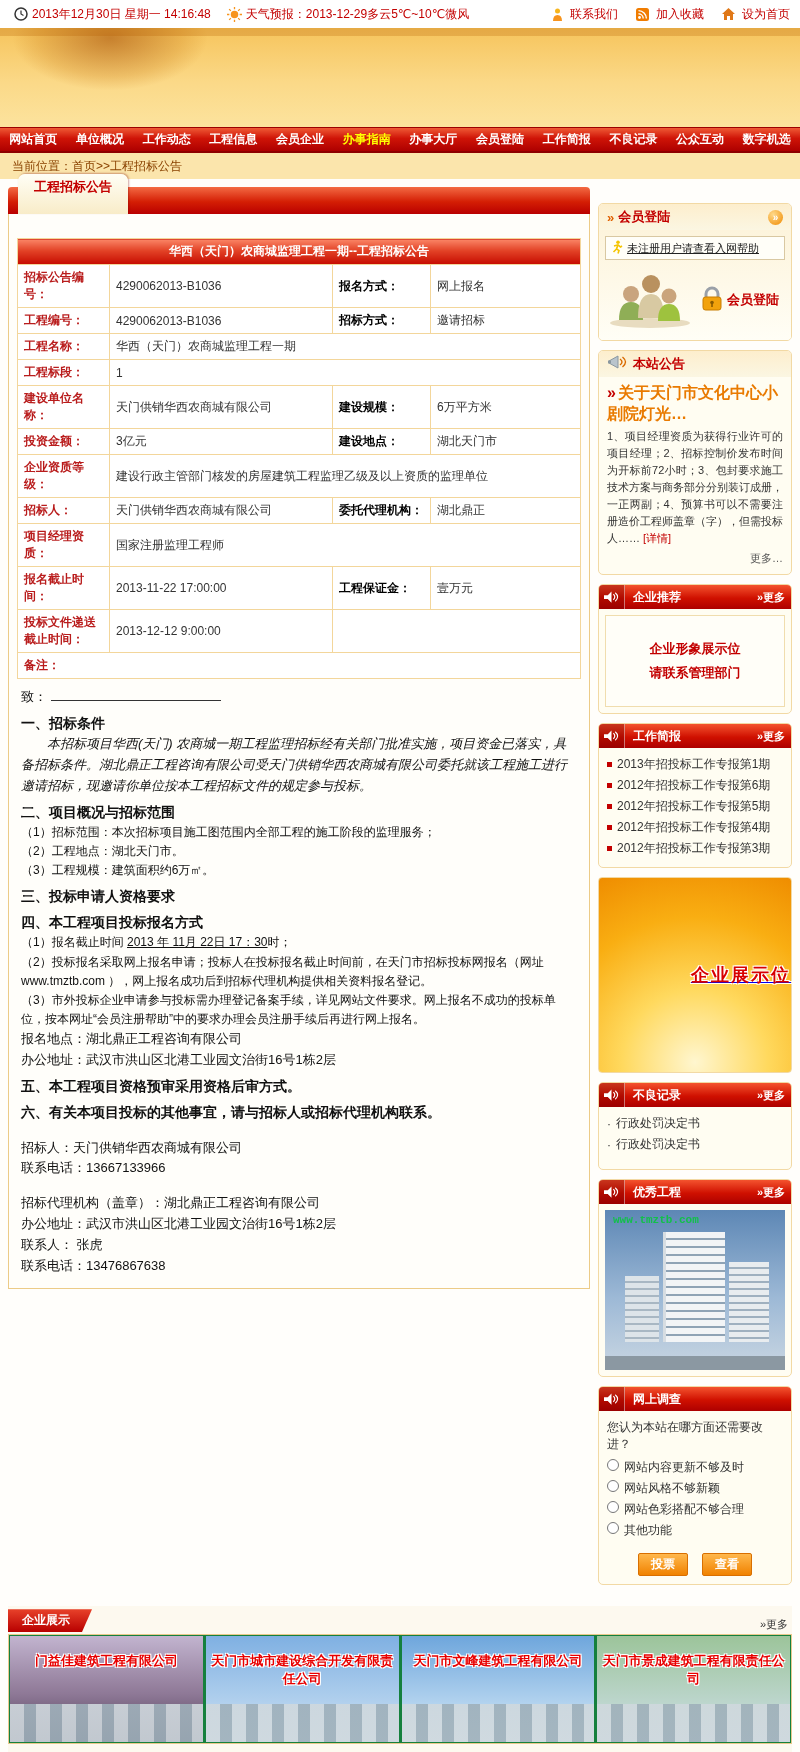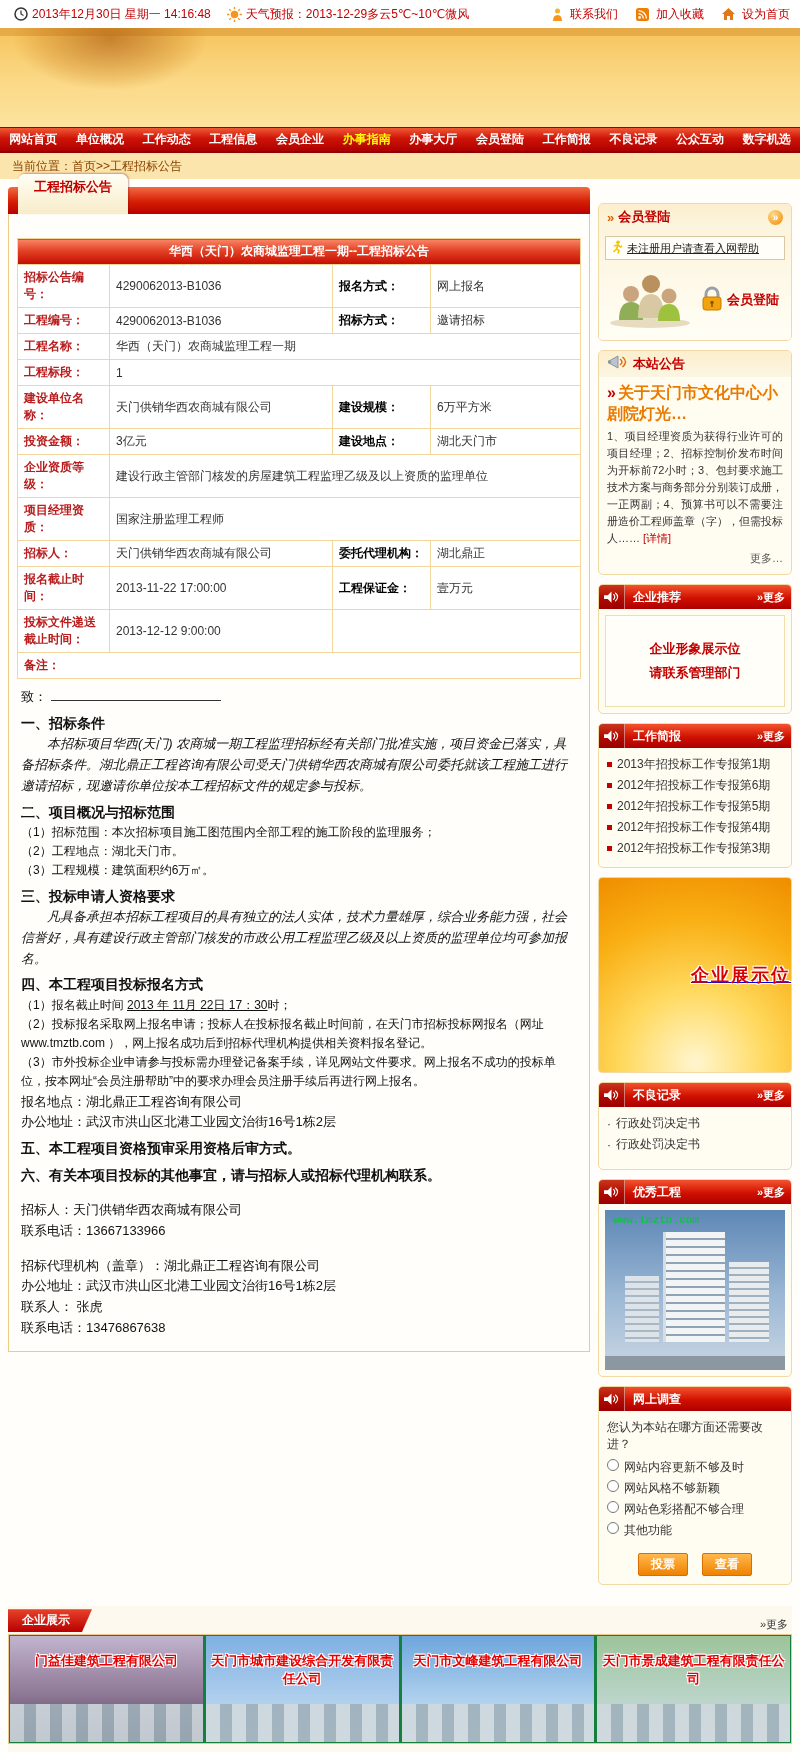--- a/index.html
+++ b/index.html
@@ -231,28 +231,28 @@
             <td class="lbl">投资金额：</td>
             <td>3亿元</td>
             <td class="lbl2">建设地点：</td>
             <td class="v2">湖北天门市</td>
           </tr>
           <tr>
             <td class="lbl">企业资质等级：</td>
             <td colspan="3">建设行政主管部门核发的房屋建筑工程监理乙级及以上资质的监理单位</td>
           </tr>
           <tr>
-            <td class="lbl">项目经理资质：</td>
-            <td colspan="3">国家注册监理工程师</td>
-          </tr>
-          <tr>
             <td class="lbl">招标人：</td>
             <td>天门供销华西农商城有限公司</td>
             <td class="lbl2">委托代理机构：</td>
             <td class="v2">湖北鼎正</td>
+          </tr>
+          <tr>
+            <td class="lbl">项目经理资质：</td>
+            <td colspan="3">国家注册监理工程师</td>
           </tr>
           <tr>
             <td class="lbl">报名截止时间：</td>
             <td>2013-11-22 17:00:00</td>
             <td class="lbl2">工程保证金：</td>
             <td class="v2">壹万元</td>
           </tr>
           <tr>
             <td class="lbl">投标文件递送截止时间：</td>
             <td>2013-12-12 9:00:00</td>
@@ -266,21 +266,20 @@
 
         <div class="doc">
           <p><span>致：</span> <span class="blank-line"></span></p>
           <p class="h">一、招标条件</p>
           <p class="pind">本招标项目华西(天门) 农商城一期工程监理招标经有关部门批准实施，项目资金已落实，具备招标条件。湖北鼎正工程咨询有限公司受天门供销华西农商城有限公司委托就该工程施工进行邀请招标，现邀请你单位按本工程招标文件的规定参与投标。</p>
           <p class="h">二、项目概况与招标范围</p>
           <p class="sub">（1）招标范围：本次招标项目施工图范围内全部工程的施工阶段的监理服务；</p>
           <p class="sub">（2）工程地点：湖北天门市。</p>
           <p class="sub">（3）工程规模：建筑面积约6万㎡。</p>
           <p class="h">三、投标申请人资格要求</p>
-          <p class="pind">凡具备承担本招标工程项目的具有独立的法人实体，技术力量雄厚，综合业务能力强，社会信誉好，具有建设行政主管部门核发的市政公用工程监理乙级及以上资质的监理单位均可参加报名。</p>
           <p class="h">四、本工程项目投标报名方式</p>
           <p class="sub"><span>（1）报名截止时间 </span><span class="u">2013 年 11月 22日 17：30</span><span>时；</span></p>
           <p class="sub">（2）投标报名采取网上报名申请；投标人在投标报名截止时间前，在天门市招标投标网报名（网址 www.tmztb.com ），网上报名成功后到招标代理机构提供相关资料报名登记。</p>
           <p class="sub">（3）市外投标企业申请参与投标需办理登记备案手续，详见网站文件要求。网上报名不成功的投标单位，按本网址“会员注册帮助”中的要求办理会员注册手续后再进行网上报名。</p>
           <p>报名地点：湖北鼎正工程咨询有限公司</p>
           <p>办公地址：武汉市洪山区北港工业园文治街16号1栋2层</p>
           <p class="h">五、本工程项目资格预审采用资格后审方式。</p>
           <p class="h">六、有关本项目投标的其他事宜，请与招标人或招标代理机构联系。</p>
           <div class="gap"></div>
           <p>招标人：天门供销华西农商城有限公司</p>

